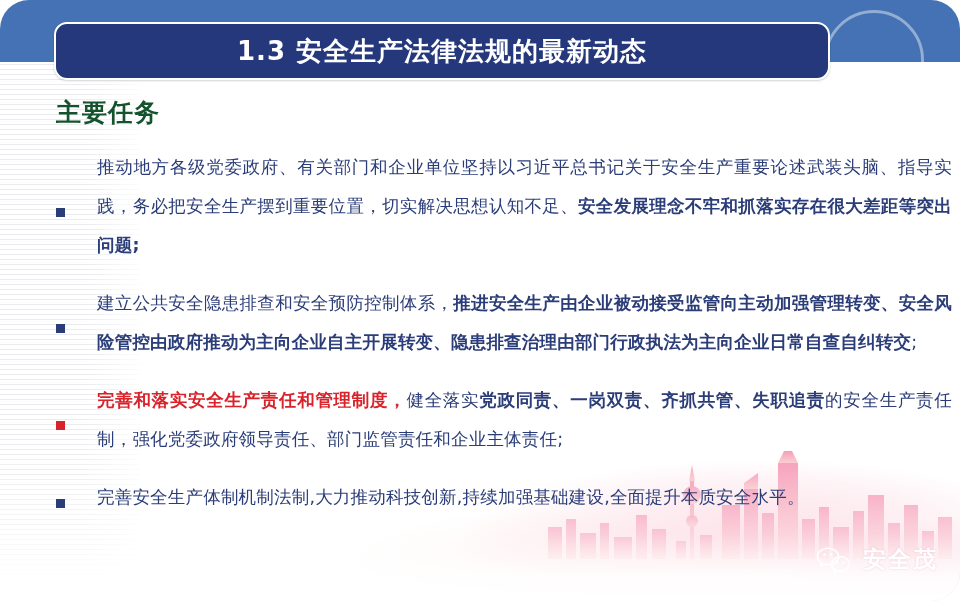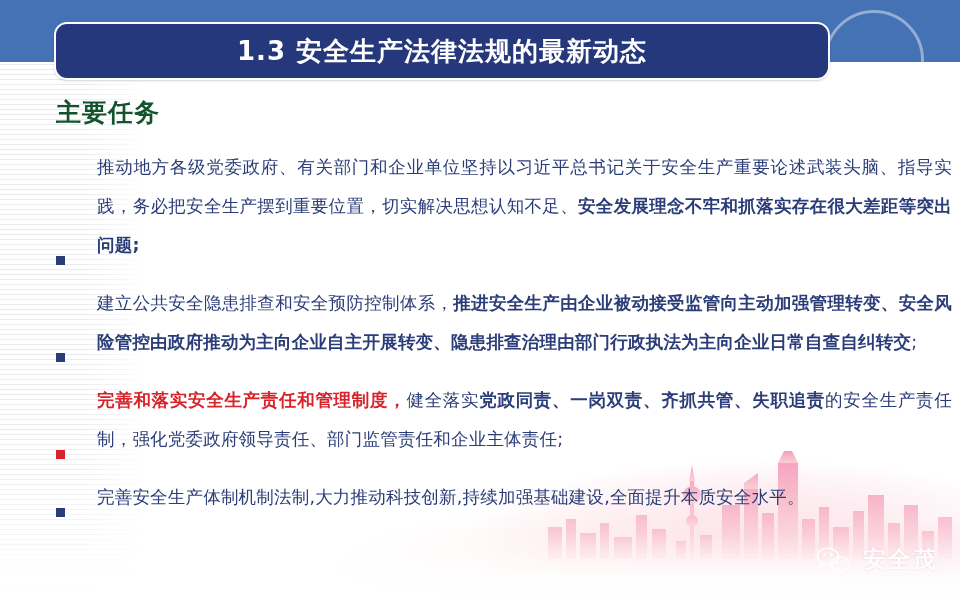--- a/index.html
+++ b/index.html
@@ -10,20 +10,21 @@
   body {
     font-family: "DejaVu Sans", "Liberation Sans", sans-serif;
   }
 
   .slide {
     position: relative;
     width: 960px;
     height: 601px;
     overflow: hidden;
     background: #ffffff;
+    border-radius: 29px;
   }
 
   
   .top-band {
     position: absolute;
     left: 0;
     top: 0;
     width: 960px;
     height: 62px;
     background: #4572b4;
@@ -157,21 +158,21 @@
   
   .body-area {
     position: absolute;
     left: 56px;
     top: 148px;
     width: 896px;
     z-index: 4;
   }
   .bullet-row {
     display: flex;
-    align-items: flex-end;
+    align-items: center;
     margin-bottom: 19px;
   }
   .bullet-marker {
     flex: 0 0 auto;
     width: 9px;
     height: 9px;
     margin-top: 11px;
     margin-right: 32px;
     background: #2b3d78;
   }

